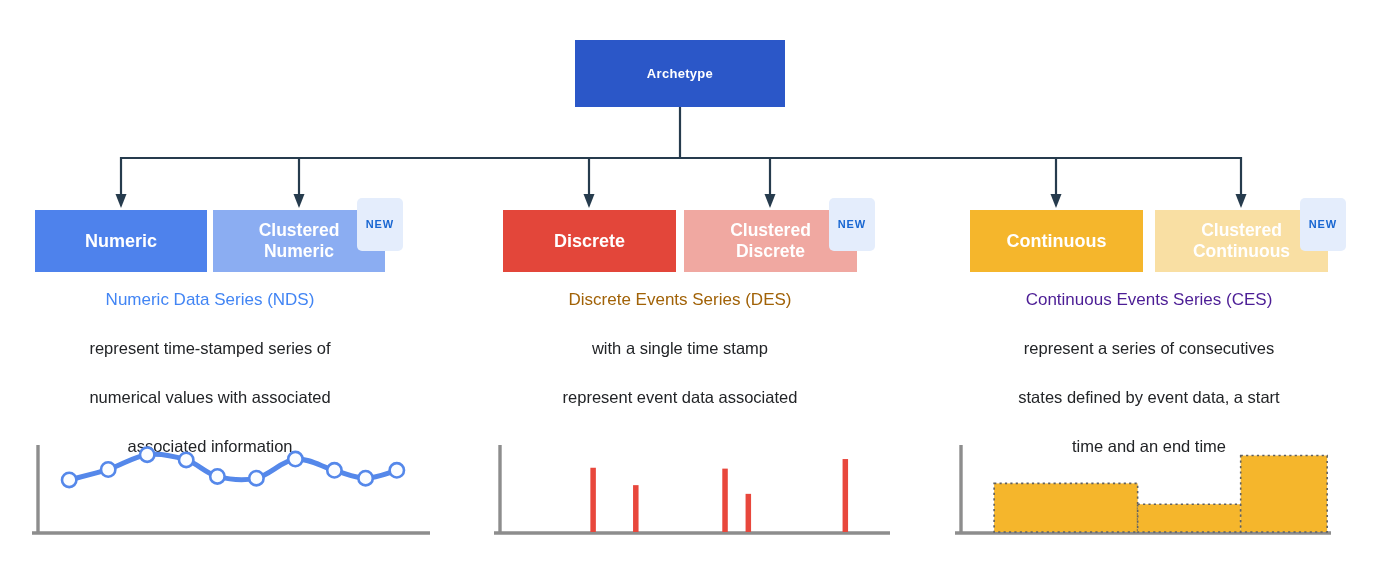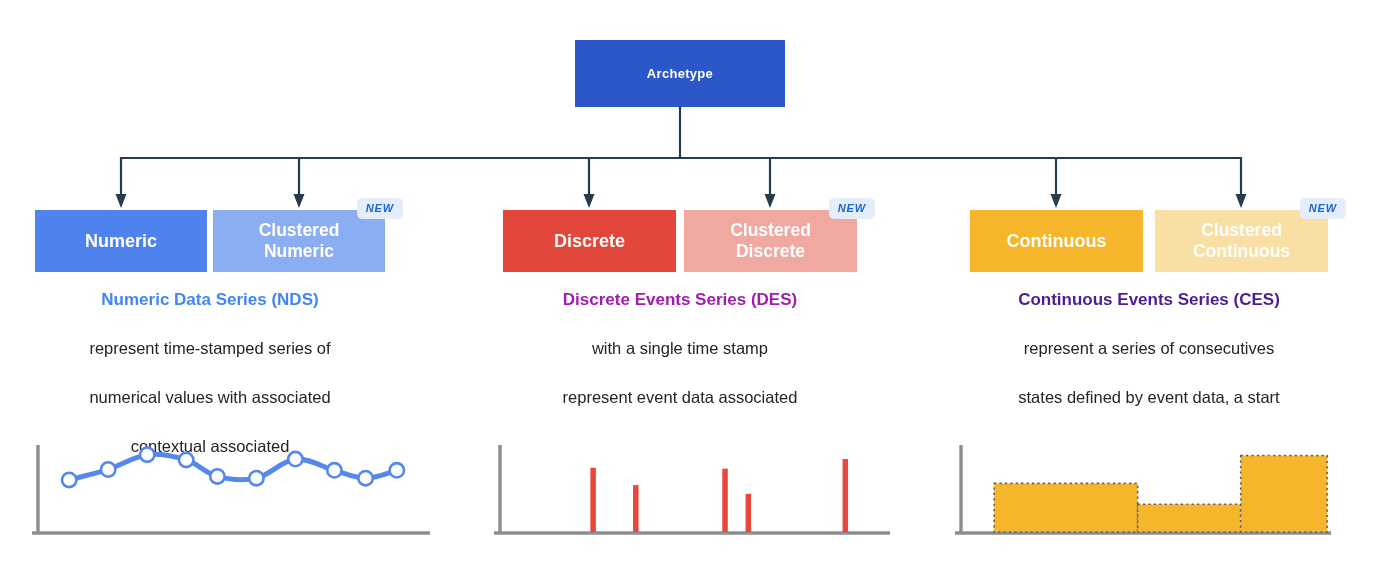--- a/index.html
+++ b/index.html
@@ -19,24 +19,24 @@
   }
   .box.clustered{font-size:17.5px;}
   .b-numeric{left:35px;width:172px;background:#4e82ec;}
   .b-cnumeric{left:213px;width:172px;background:#8badf2;}
   .b-discrete{left:503px;width:173px;background:#e3463a;}
   .b-cdiscrete{left:684px;width:173px;background:#f0a8a1;}
   .b-continuous{left:970px;width:173px;background:#f5b62c;}
   .b-ccontinuous{left:1155px;width:173px;background:#f9dfa3;}
   .new-badge{
     position:absolute;top:-12px;right:-18px;background:#e4edfc;color:#1967d2;
-    font-size:11px;font-weight:bold;letter-spacing:.9px;padding:4px 9px;border-radius:5px;line-height:13px;font-style:italic;
+    font-size:11px;font-weight:bold;letter-spacing:.9px;padding:20px 9px;border-radius:5px;line-height:13px;
   }
   .desc{position:absolute;top:290px;text-align:center;color:#222427;}
-  .desc .heading{font-weight:bold;font-size:17px;margin-bottom:24px;}
+  .desc .heading{font-weight:normal;font-size:17px;margin-bottom:24px;}
   .desc .line{font-size:16.5px;line-height:29px;margin-top:20px;}
   .d-nds{left:35px;width:350px;}
   .d-des{left:503px;width:354px;}
   .d-ces{left:970px;width:358px;}
   .h-nds{color:#4285f4;}
   .h-des{color:#e5473c;}
   .h-ces{color:#f0b31c;}
   .chart{position:absolute;top:440px;height:100px;}
   .c-nds{left:30px;width:402px;}
   .c-des{left:492px;width:400px;}
@@ -87,33 +87,34 @@
   <div class="box clustered b-ccontinuous" style="background: rgb(249, 223, 163);">
     <span>Clustered</span>
     <span>Continuous</span>
     <span class="new-badge" style="background: rgb(228, 237, 252); color: rgb(25, 103, 210);">NEW</span>
   </div>
 
   <div class="desc d-nds">
     <div class="heading h-nds" style="color: rgb(66, 133, 244);">Numeric Data Series (NDS)</div>
     <div class="line">represent time-stamped series of</div>
     <div class="line">numerical values with associated</div>
-    <div class="line">contextual associated</div>
+    <div class="line">associated information</div>
   </div>
 
   <div class="desc d-des">
-    <div class="heading h-des" style="color: #a21caf;">Discrete Events Series (DES)</div>
+    <div class="heading h-des" style="color: #a16207;">Discrete Events Series (DES)</div>
     <div class="line">with a single time stamp</div>
     <div class="line">represent event data associated</div>
   </div>
 
   <div class="desc d-ces">
     <div class="heading h-ces" style="color: #4c1d95;">Continuous Events Series (CES)</div>
     <div class="line">represent a series of consecutives</div>
     <div class="line">states defined by event data, a start</div>
+    <div class="line">time and an end time</div>
   </div>
 
   <svg class="chart c-nds" width="402" height="100" viewBox="0 0 402 100">
       <path d="M 8 5 V 93" stroke="#8d8d8d" stroke-width="3.4" fill="none"></path>
       <path d="M 2 93 H 400" stroke="#8d8d8d" stroke-width="3.4" fill="none"></path>
       <path d="M39.2 39.93C45.7 38.19 65.2 33.695 78.2 29.490000000000002C91.2 25.285000000000004 104.20000000000002 16.295 117.20000000000002 14.700000000000003C130.20000000000002 13.105000000000002 144.5 16.295 156.2 19.92C167.89999999999998 23.545 175.7 33.404999999999994 187.4 36.449999999999996C199.10000000000002 39.495 213.40000000000003 41.089999999999996 226.40000000000003 38.19C239.40000000000003 35.29 252.40000000000003 20.354999999999997 265.40000000000003 19.049999999999997C278.40000000000003 17.744999999999997 292.7 27.169999999999998 304.4 30.36C316.09999999999997 33.55 325.19999999999993 38.19 335.59999999999997 38.19C346 38.19 361.6 31.665 366.8 30.36" stroke="#5588ea" stroke-width="5" fill="none" stroke-linecap="round" stroke-linejoin="round"></path>
       <circle cx="39.2" cy="39.93" r="7.2" fill="#fbfdff" stroke="#5588ea" stroke-width="2.6"></circle>
       <circle cx="78.2" cy="29.490000000000002" r="7.2" fill="#fbfdff" stroke="#5588ea" stroke-width="2.6"></circle>
       <circle cx="117.20000000000002" cy="14.700000000000003" r="7.2" fill="#fbfdff" stroke="#5588ea" stroke-width="2.6"></circle>
       <circle cx="156.2" cy="19.92" r="7.2" fill="#fbfdff" stroke="#5588ea" stroke-width="2.6"></circle>

